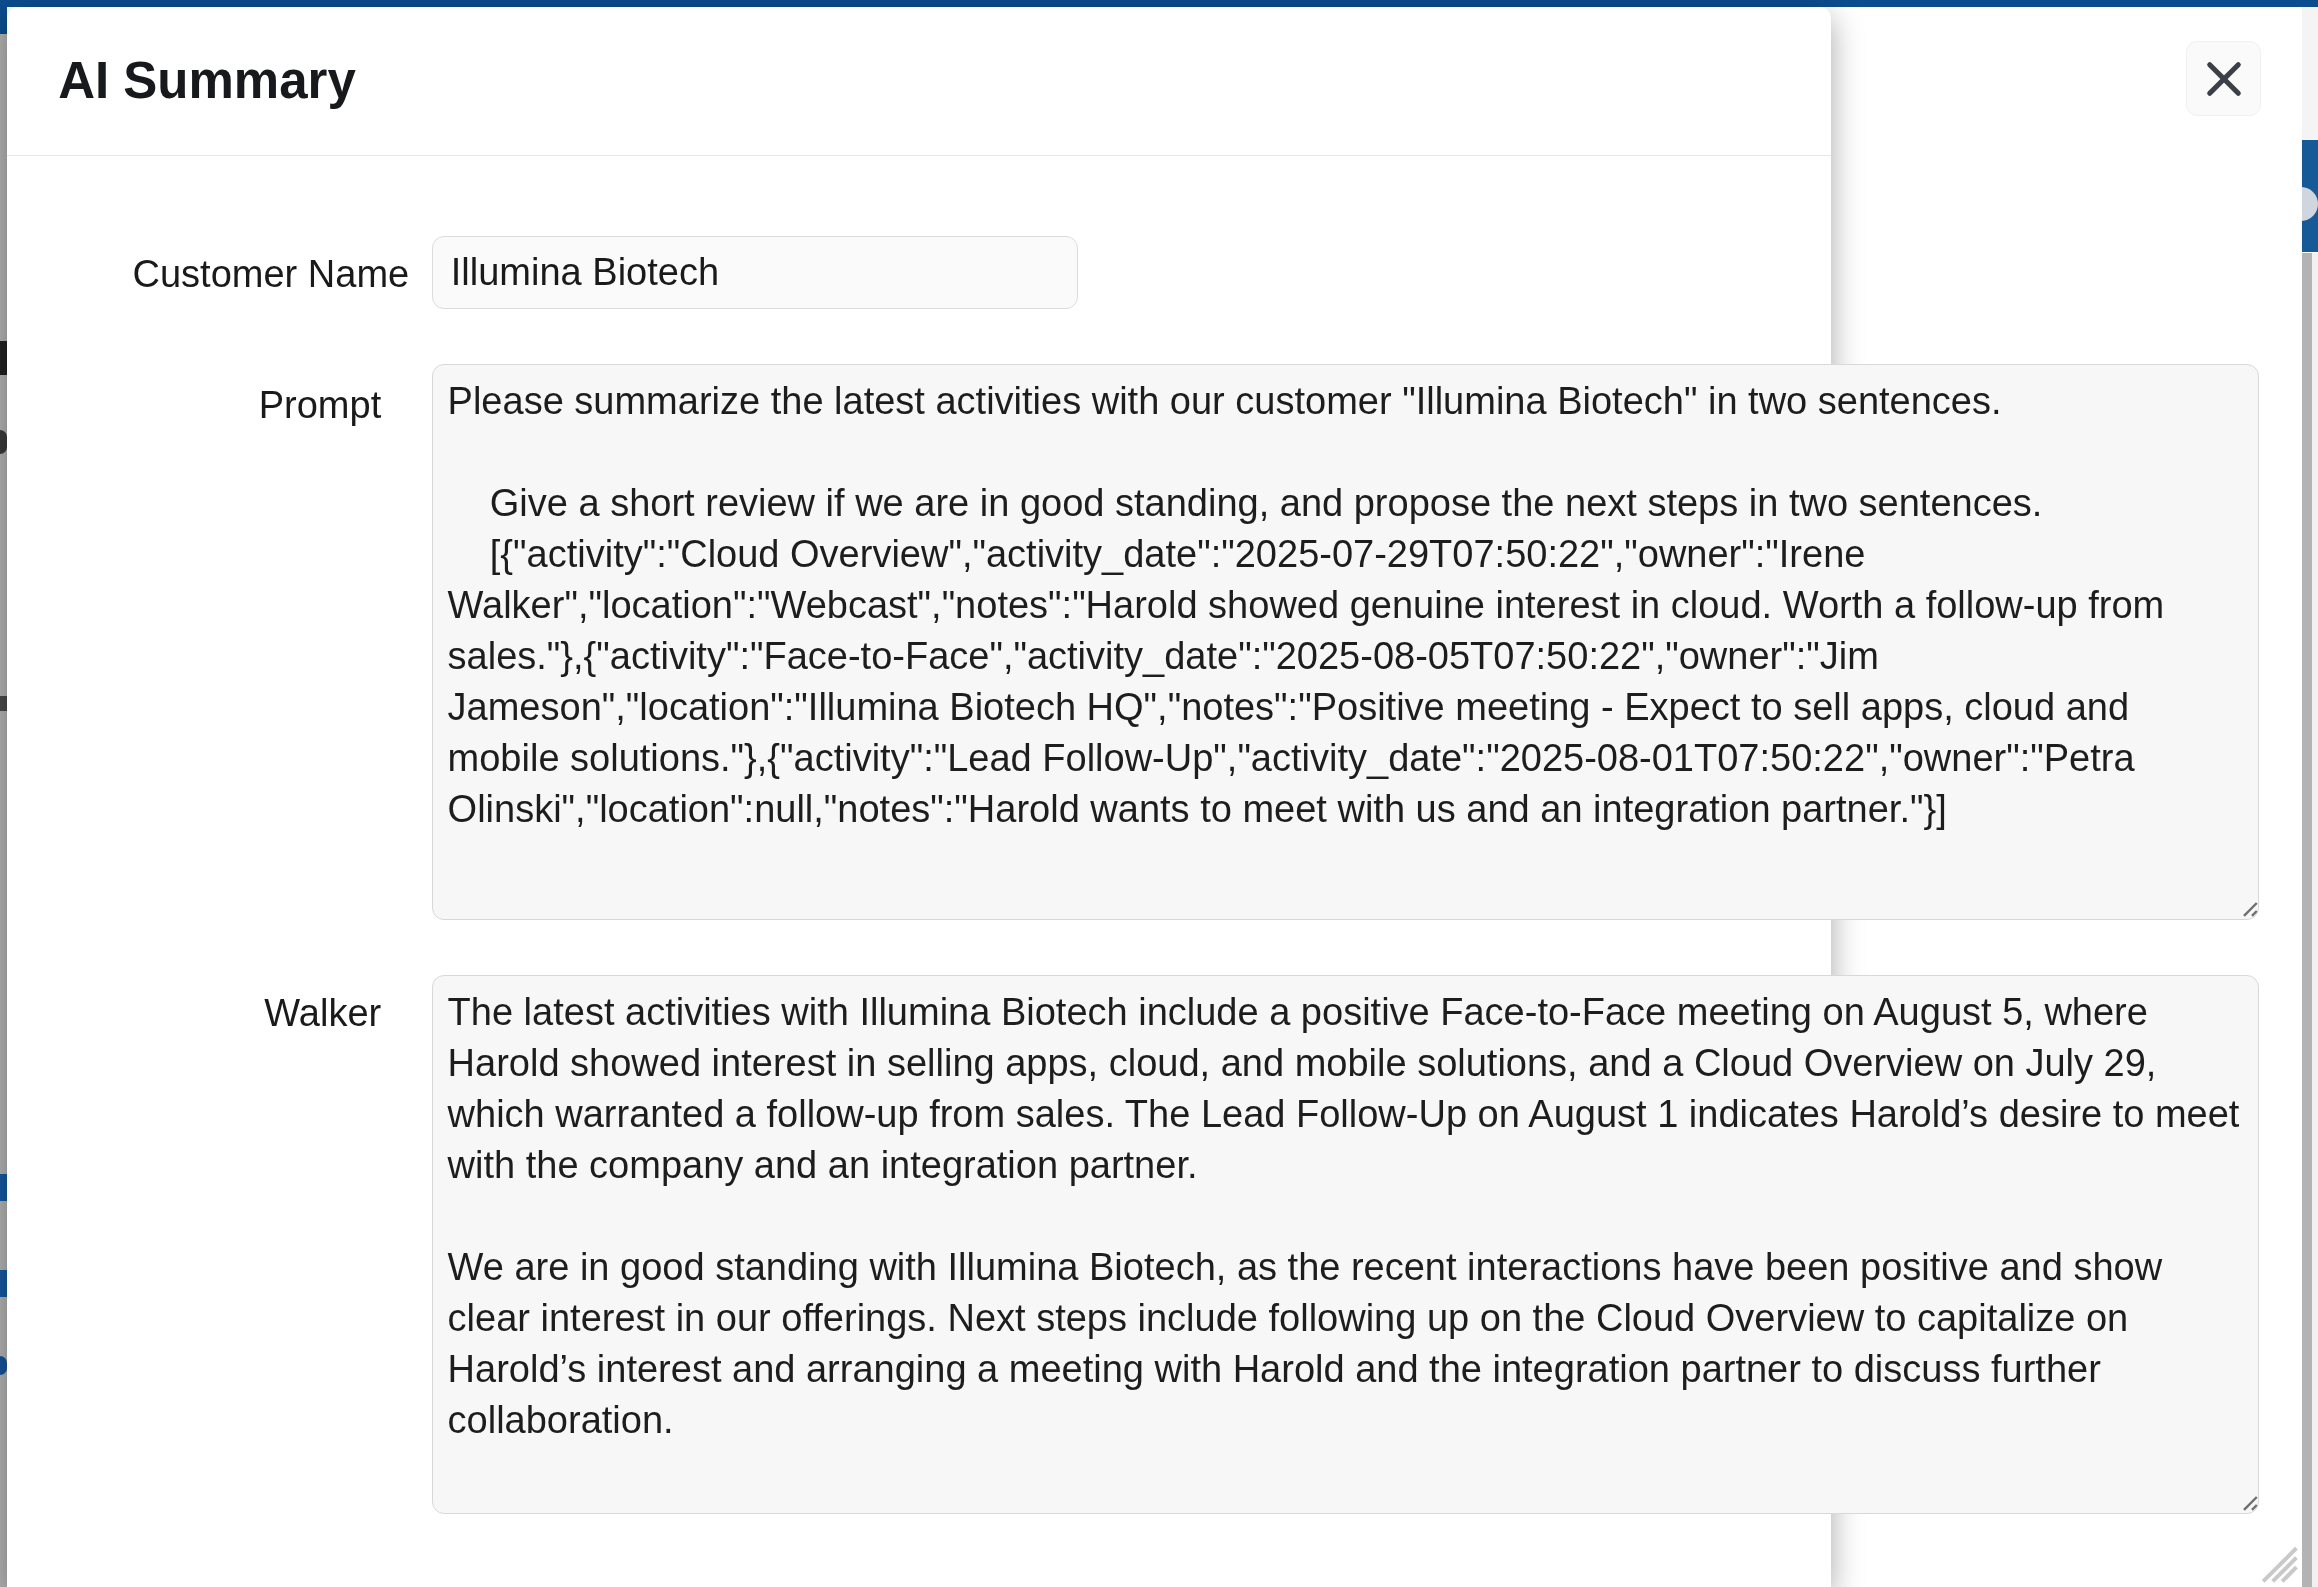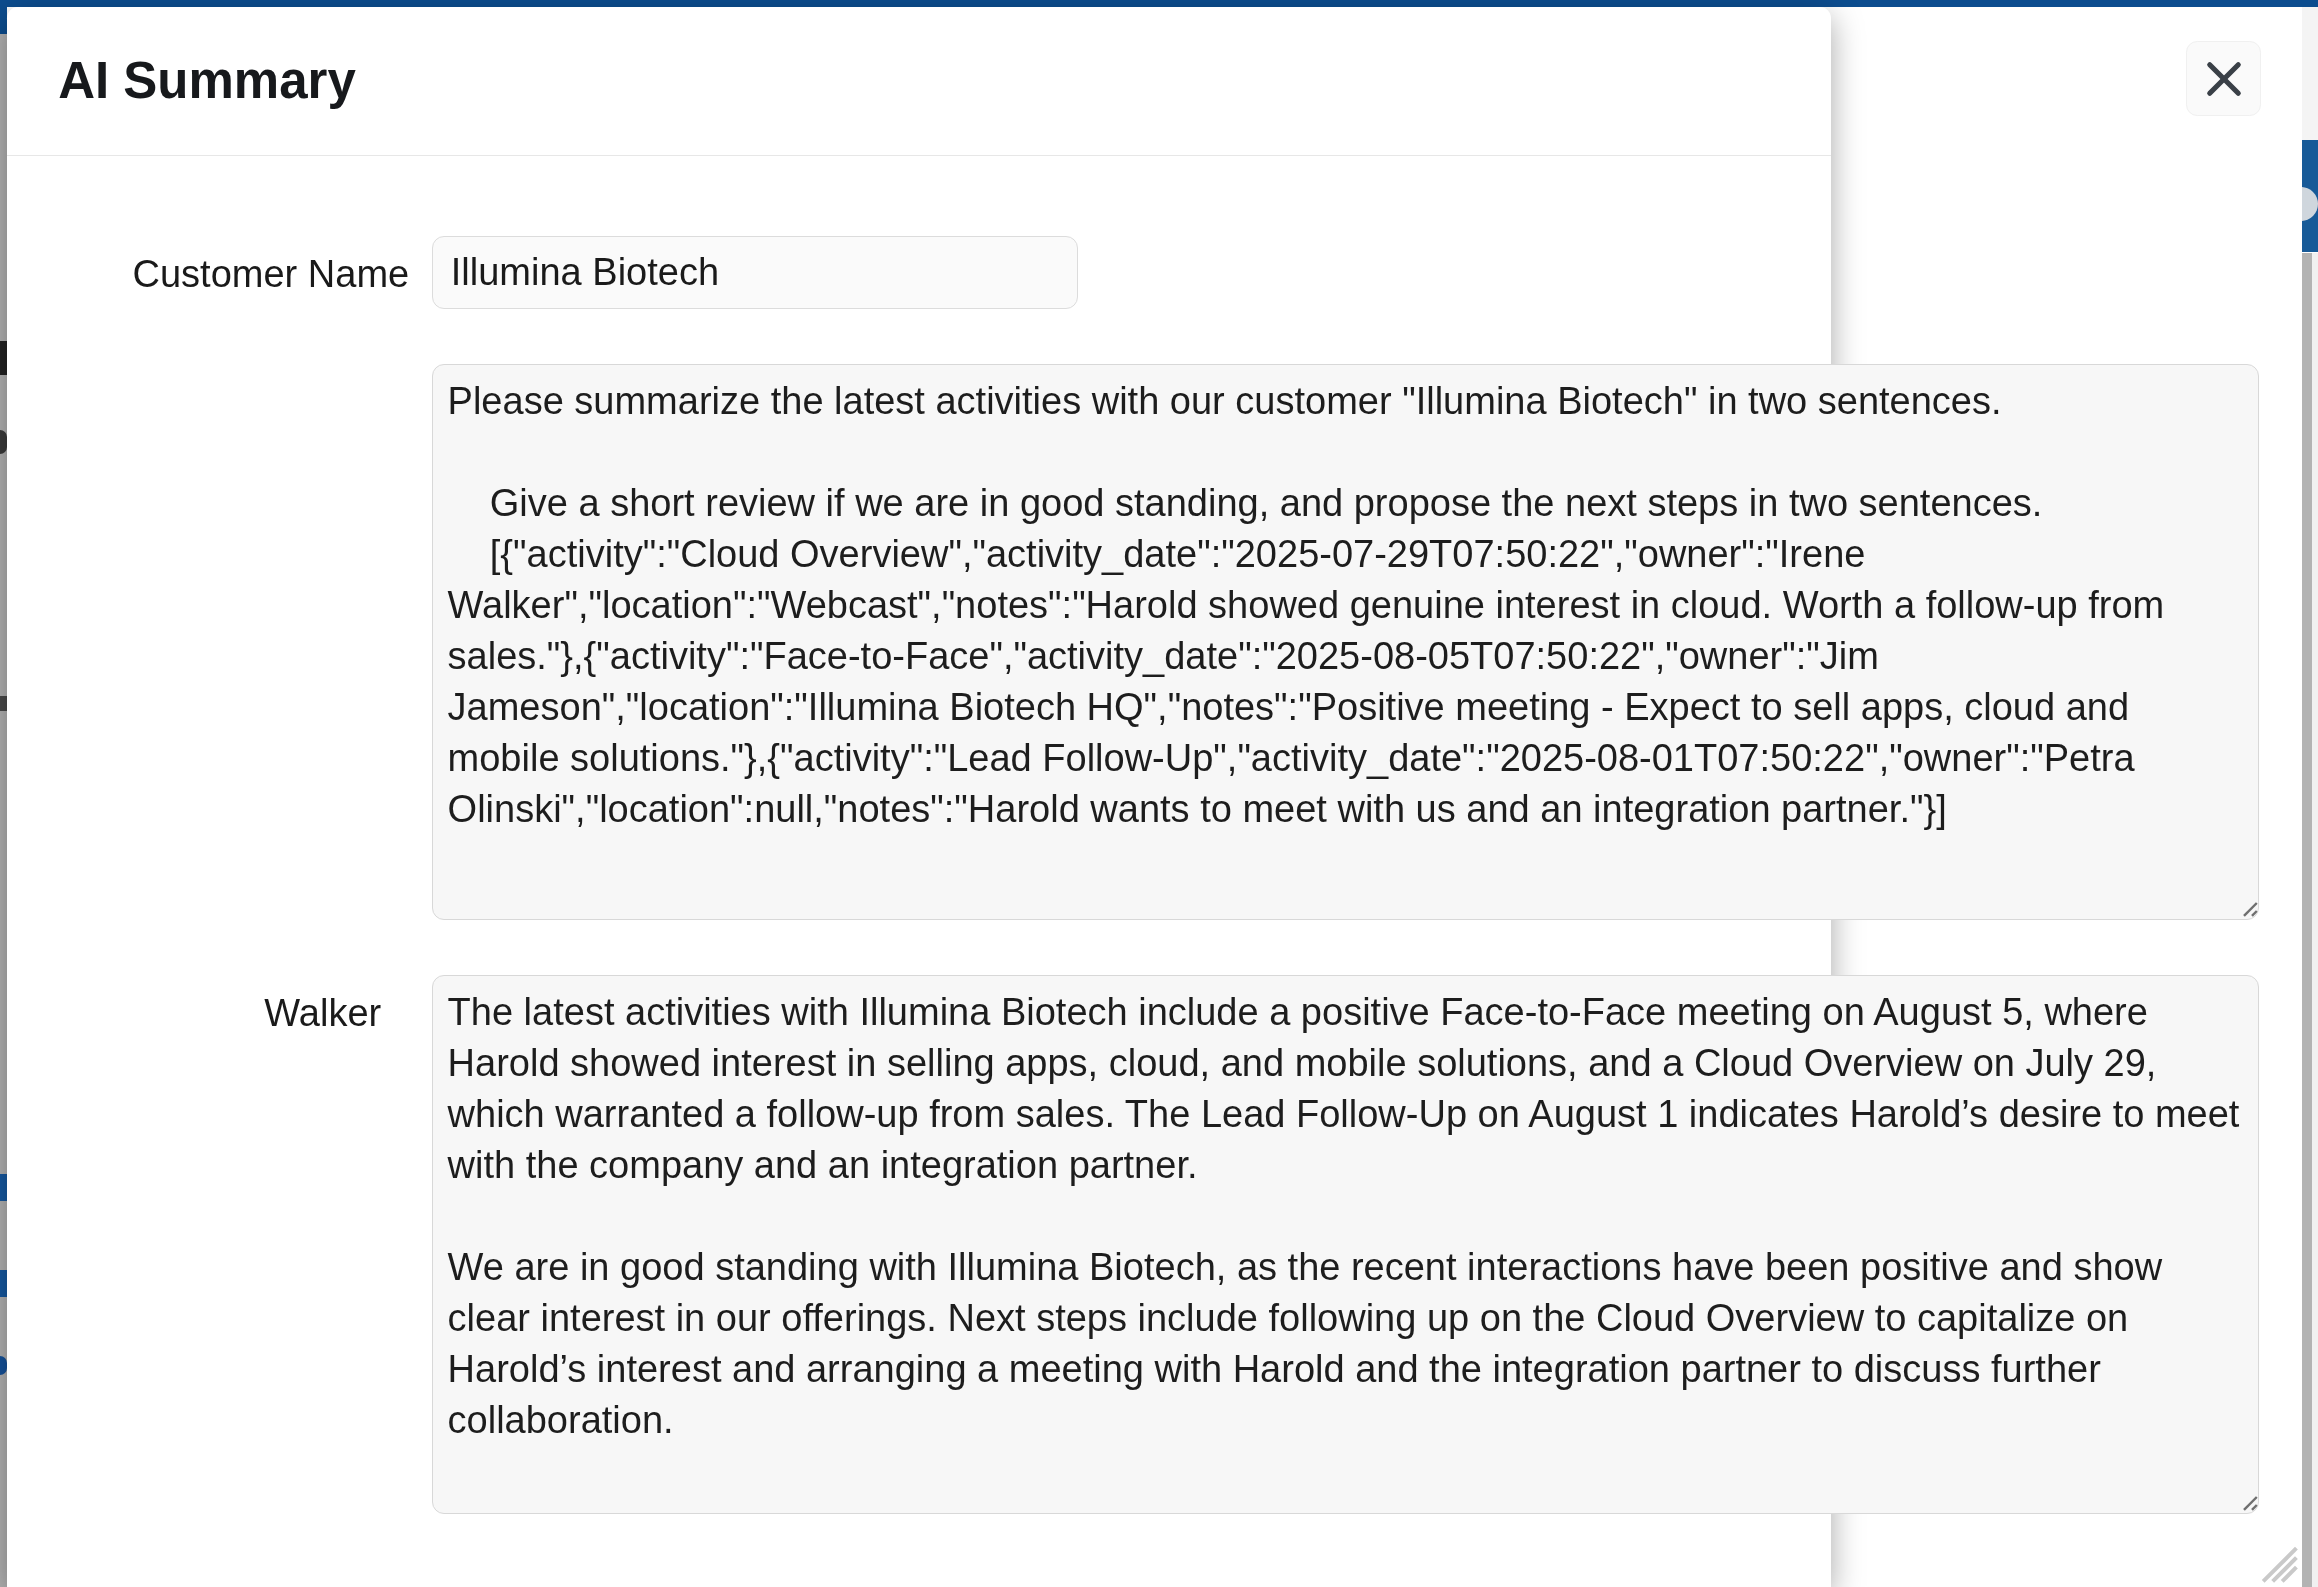--- a/index.html
+++ b/index.html
@@ -83,20 +83,21 @@
           <line x1="6" y1="6" x2="42" y2="42" stroke="#3a4047" stroke-width="6.5" stroke-linecap="round"></line>
           <line x1="42" y1="6" x2="6" y2="42" stroke="#3a4047" stroke-width="6.5" stroke-linecap="round"></line>
         </svg>
       </span>
     </button>
   </div>
 
   <label class="field-label lbl-customer">Customer Name</label>
   <input class="text-input" type="text" value="Illumina Biotech" style="">
 
+  <label class="field-label lbl-prompt">Prompt</label>
   <textarea class="big ta-prompt" spellcheck="false" style="">Please summarize the latest activities with our customer "Illumina Biotech" in two sentences.
 
     Give a short review if we are in good standing, and propose the next steps in two sentences.
     [{"activity":"Cloud Overview","activity_date":"2025-07-29T07:50:22","owner":"Irene Walker","location":"Webcast","notes":"Harold showed genuine interest in cloud. Worth a follow-up from sales."},{"activity":"Face-to-Face","activity_date":"2025-08-05T07:50:22","owner":"Jim Jameson","location":"Illumina Biotech HQ","notes":"Positive meeting - Expect to sell apps, cloud and mobile solutions."},{"activity":"Lead Follow-Up","activity_date":"2025-08-01T07:50:22","owner":"Petra Olinski","location":null,"notes":"Harold wants to meet with us and an integration partner."}]</textarea>
   <span class="ta-handle ta-handle-prompt">
     <svg width="22.4" height="22.4" viewBox="0 0 28 28">
       <line x1="10" y1="26" x2="26" y2="10" stroke="#6f6f6f" stroke-width="3"></line>
       <line x1="20" y1="26" x2="26" y2="20" stroke="#6f6f6f" stroke-width="3"></line>
     </svg>
   </span>

